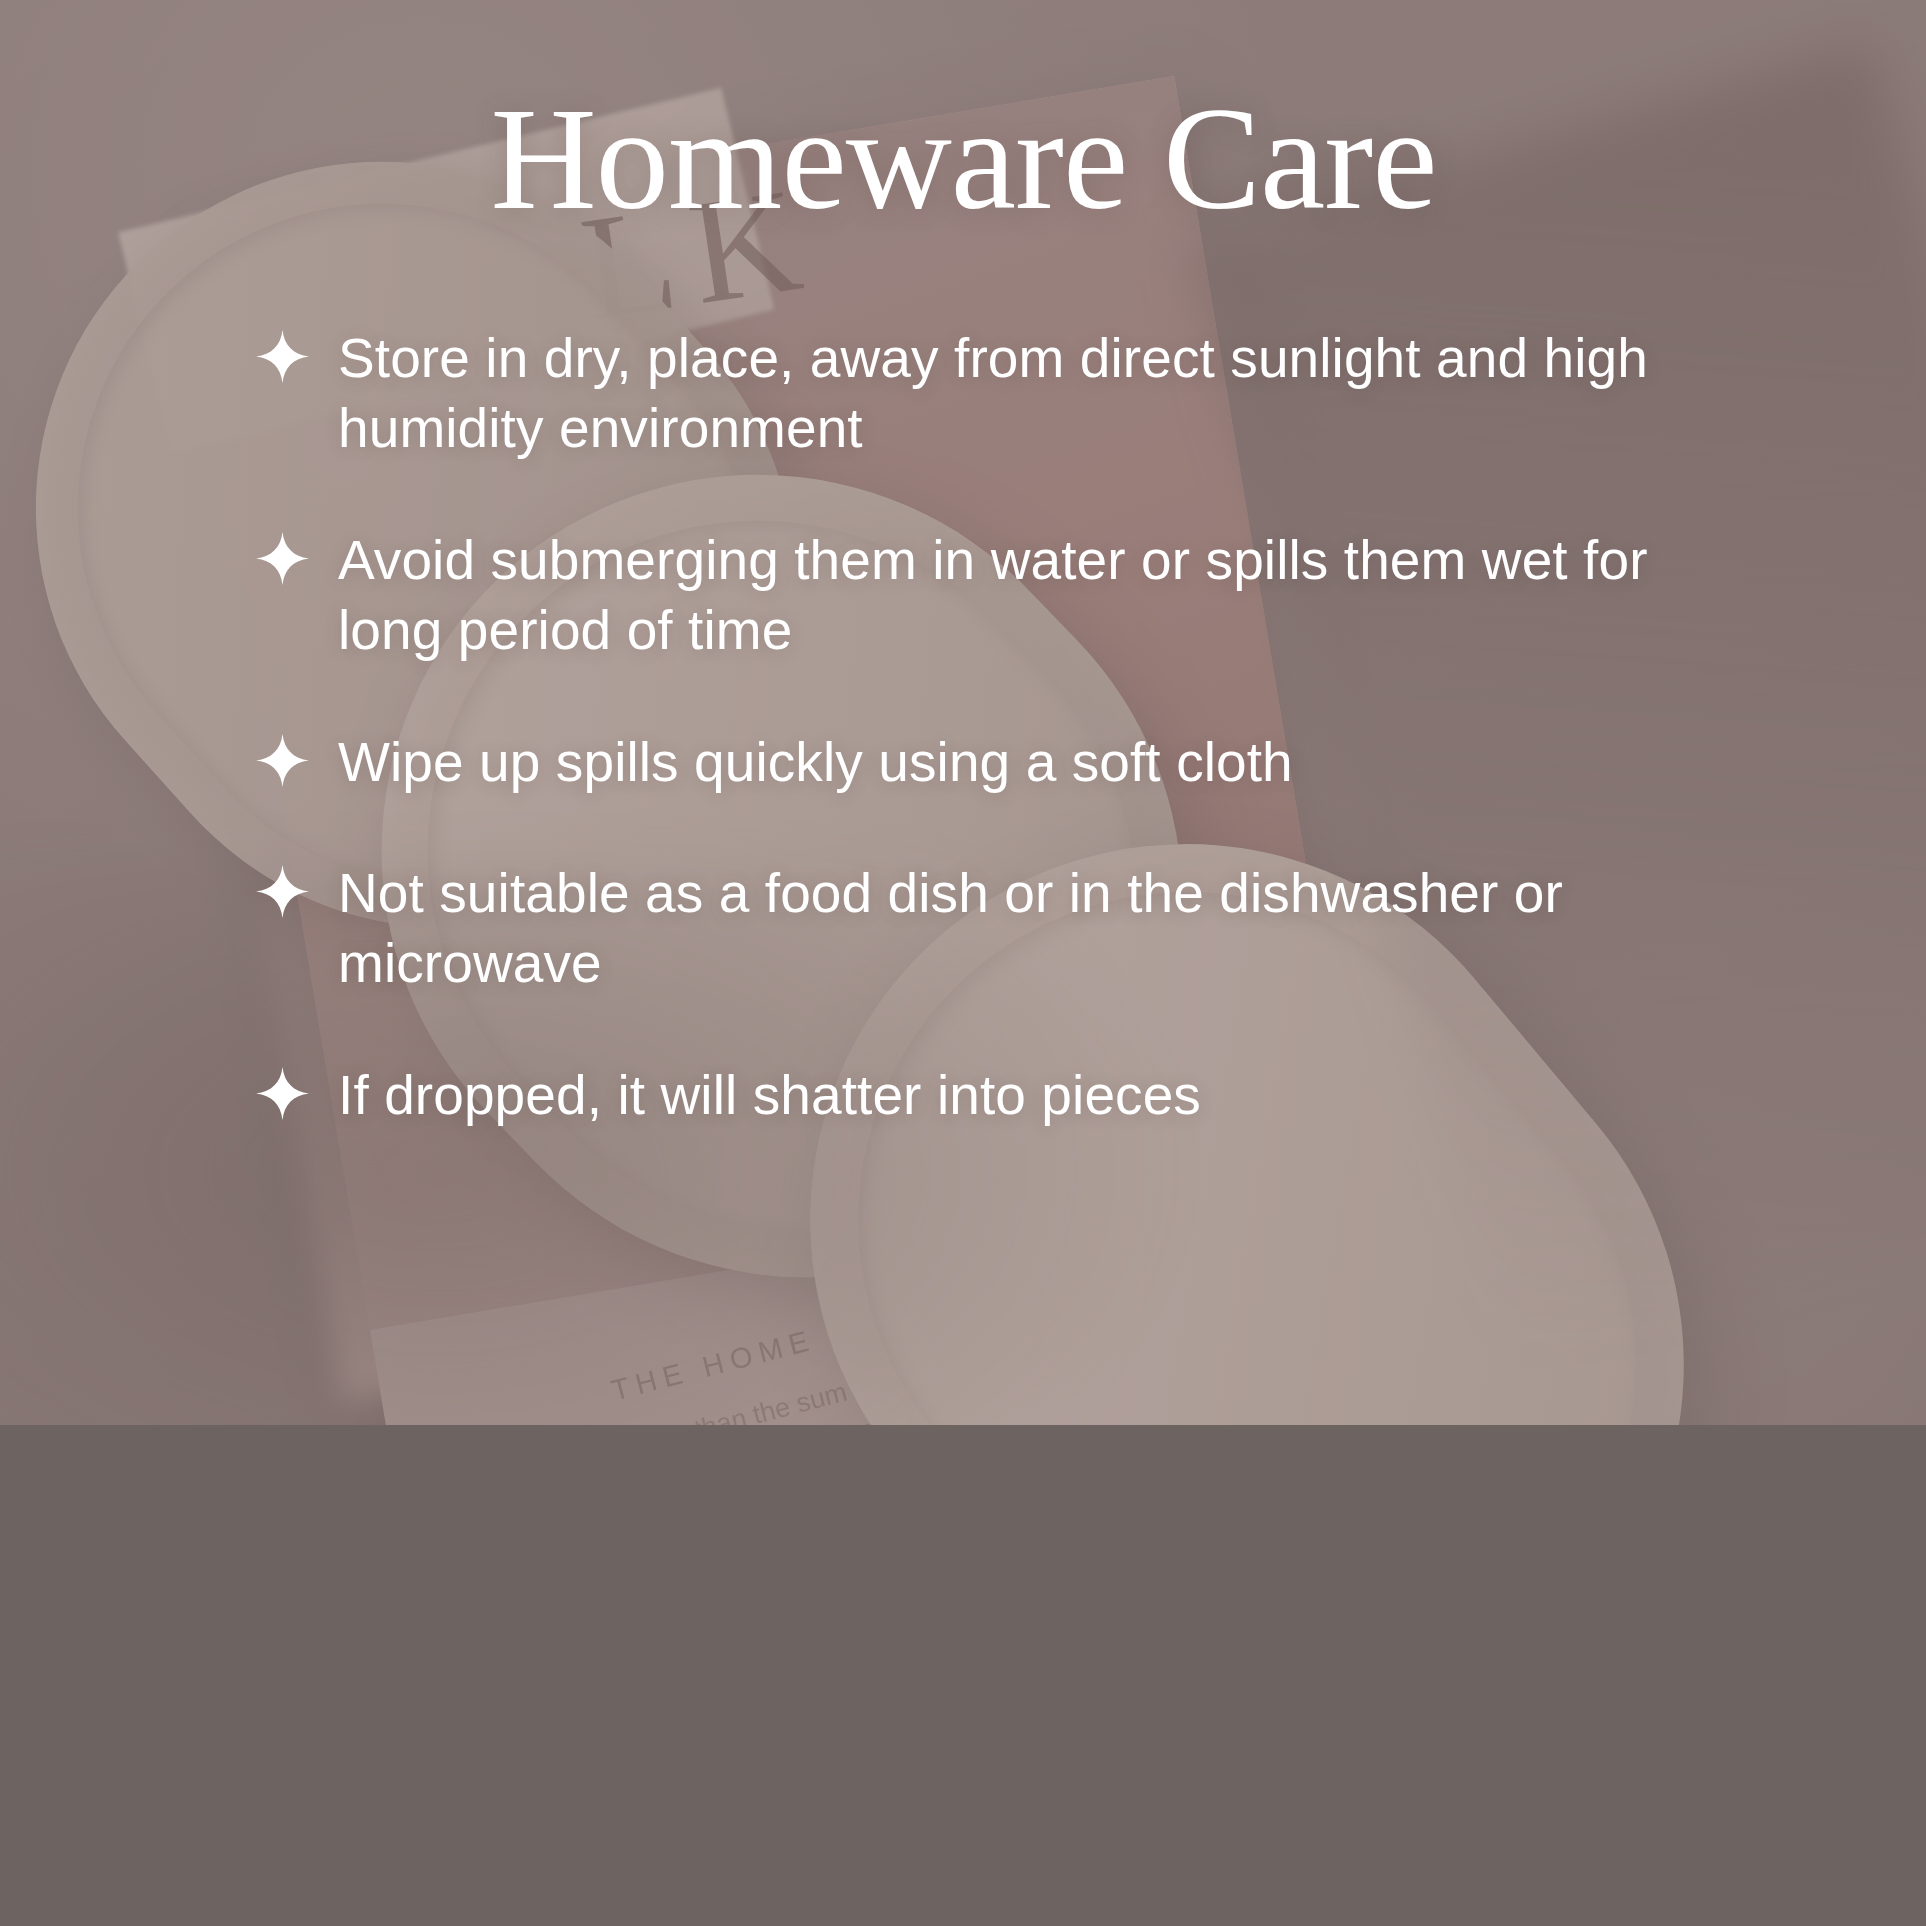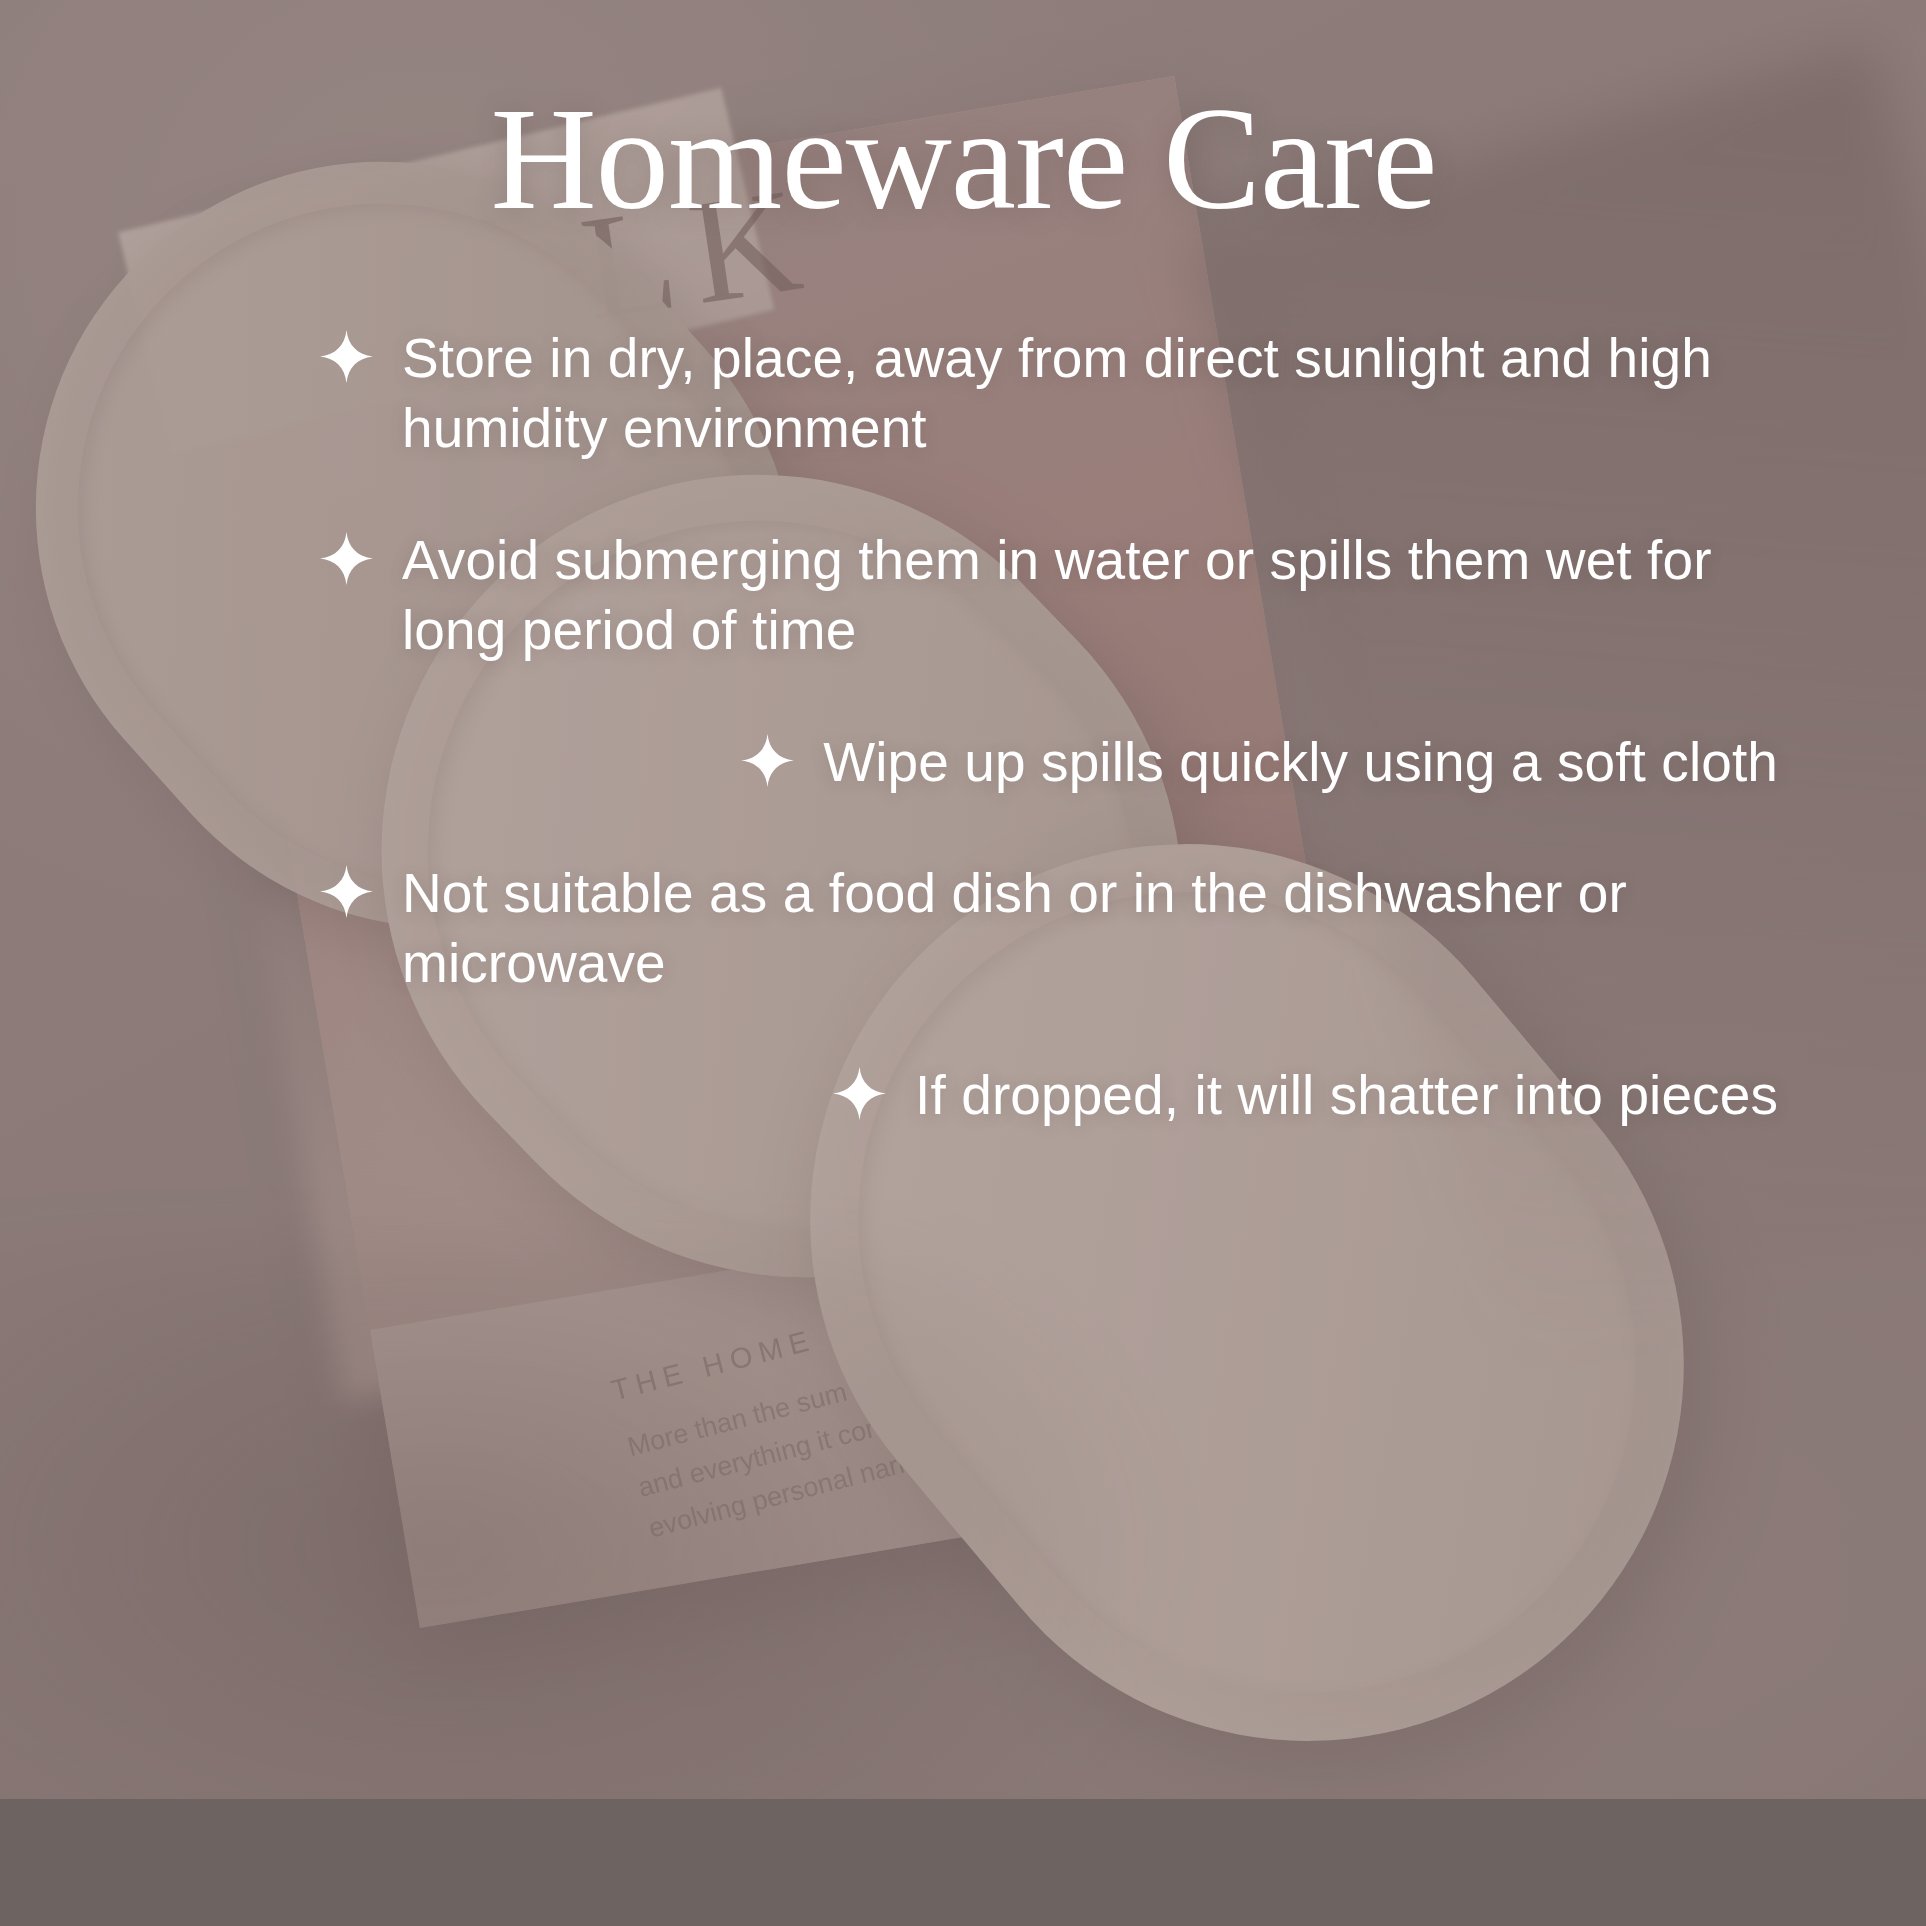--- a/index.html
+++ b/index.html
@@ -4,21 +4,21 @@
 <title>Homeware Care</title>
 <style>
   html, body {
     margin: 0;
     padding: 0;
     background: #6d6361;
   }
   .card {
     position: relative;
     width: 1927px;
-    height: 1799px;
+    height: 1425px;
     overflow: hidden;
     background: #8d7d7b;
     font-family: "Liberation Sans", sans-serif;
     user-select: none;
   }
 
   
   .photo-layer {
     position: absolute;
     inset: 0;
@@ -223,21 +223,20 @@
   .bullets {
     margin: 91px 0 0 0;
     padding: 0 149px 0 255px;
     list-style: none;
     flex: 1 1 auto;
   }
   .bullet {
     display: flex;
     align-items: flex-start;
     margin-bottom: 61px;
-    justify-content: flex-end;
   }
   .bullet-icon {
     flex: 0 0 auto;
     width: 55px;
     height: 61px;
     margin-right: 28px;
     position: relative;
     top: 6px;
   }
   .bullet-icon svg { display: block; width: 55px; height: 55px; }

